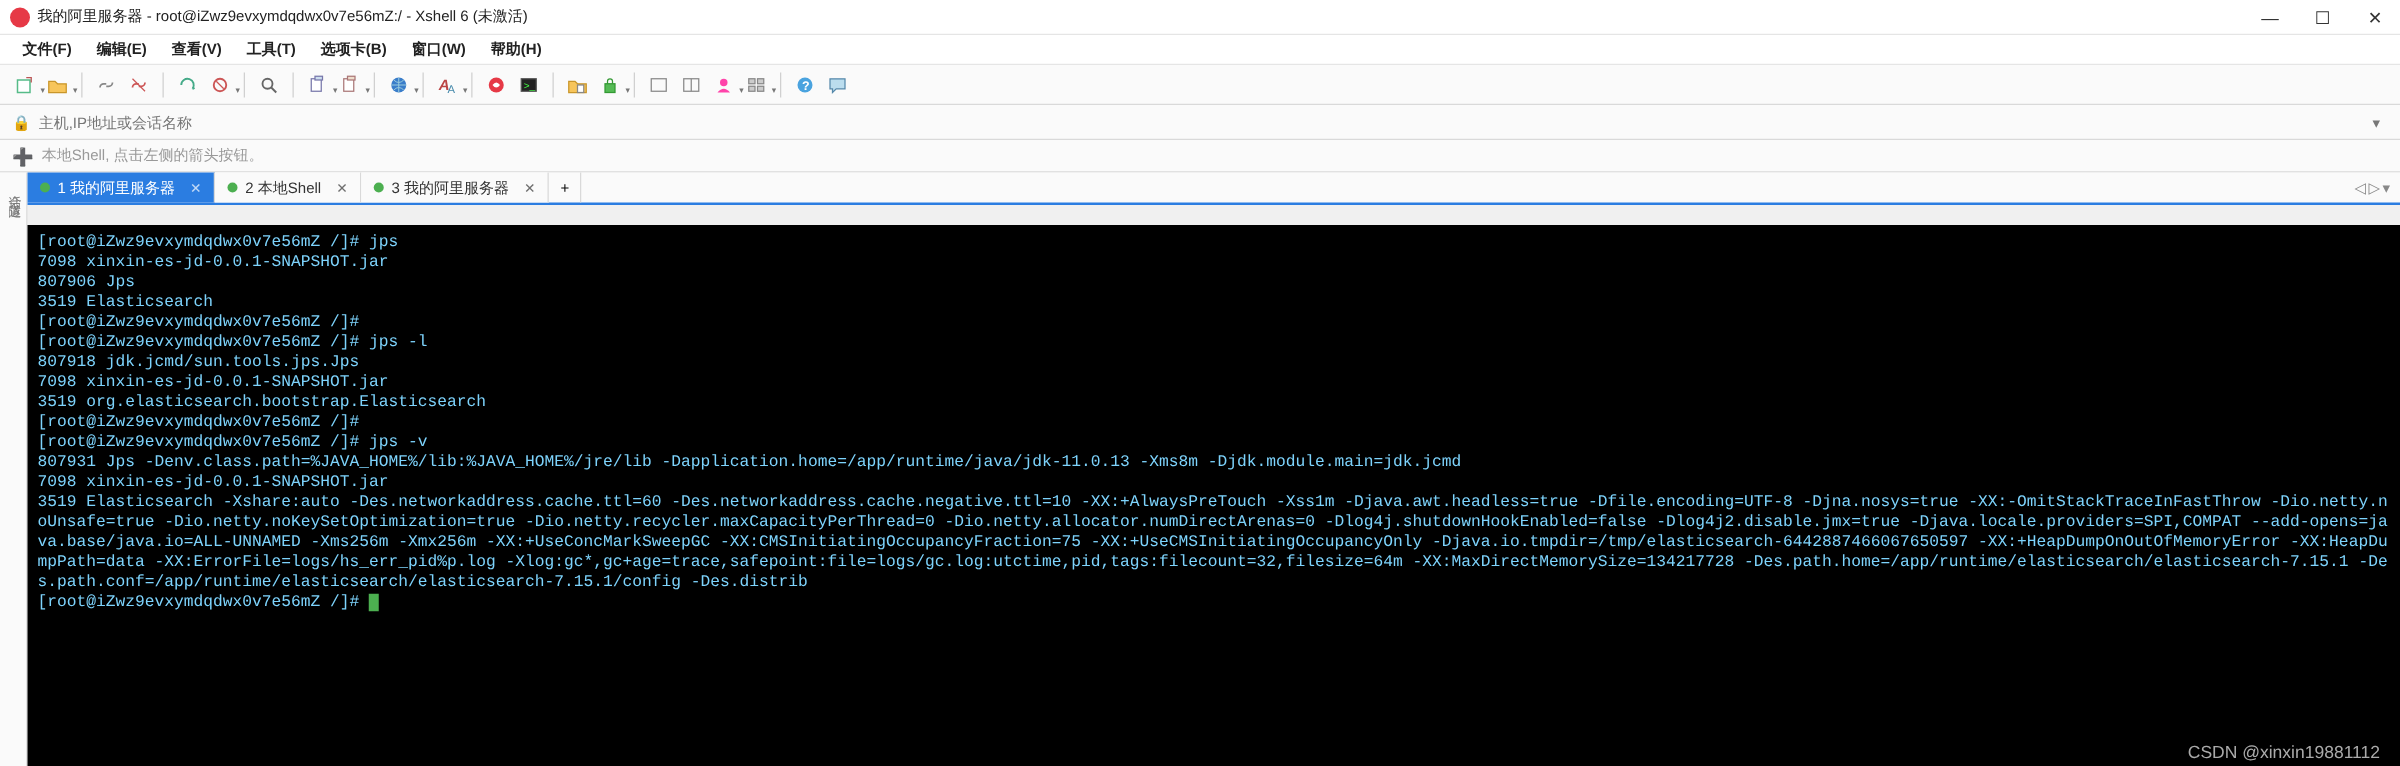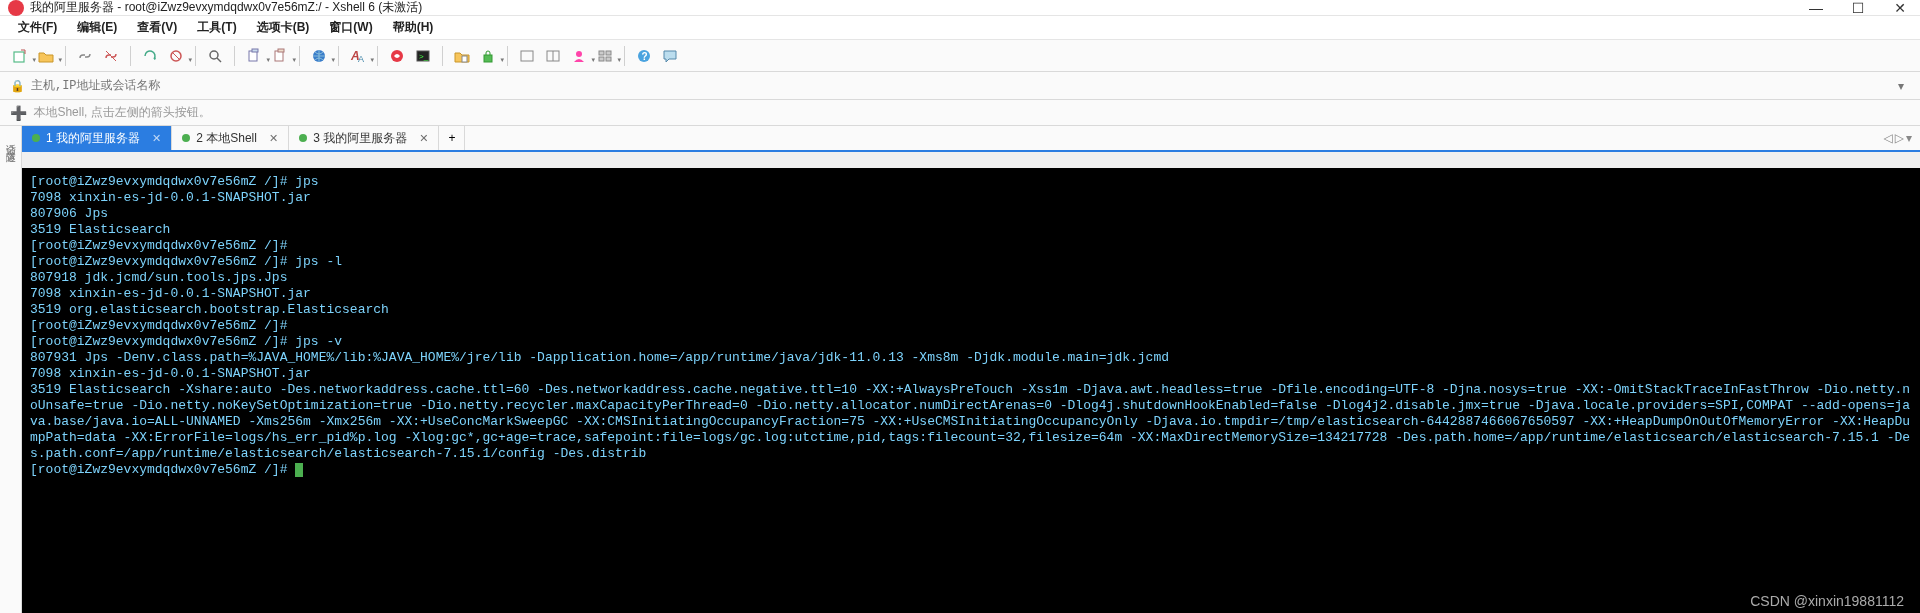--- a/index.html
+++ b/index.html
@@ -1,30 +1,30 @@
 <!DOCTYPE html>
 <html><head>
 <meta charset="utf-8">
 <style>
 * { margin: 0; padding: 0; box-sizing: border-box; }
 body { font-family: "Microsoft YaHei", "Segoe UI", sans-serif; font-size: 12px; background: #f0f0f0; width: 1920px; height: 613px; overflow: hidden; display: flex; flex-direction: column; }
-.titlebar { height: 16px; background: #fff; display: flex; align-items: center; padding: 0 8px; border-bottom: 1px solid #e5e5e5; }
+.titlebar { height: 28px; background: #fff; display: flex; align-items: center; padding: 0 8px; border-bottom: 1px solid #e5e5e5; }
 .titlebar .app-icon { width: 16px; height: 16px; border-radius: 50%; background: #e63946; margin-right: 6px; }
 .titlebar .title-text { flex: 1; color: #222; font-size: 12px; }
 .titlebar .win-controls { display: flex; gap: 18px; }
 .titlebar .win-controls span { width: 24px; text-align: center; color: #333; font-size: 14px; cursor: pointer; }
 .menubar { height: 24px; background: #fff; display: flex; align-items: center; padding: 0 10px; gap: 4px; border-bottom: 1px solid #e5e5e5; font-weight: bold; }
 .menubar .menu-item { padding: 2px 8px; cursor: pointer; color: #222; }
 .toolbar { height: 32px; background: #fafafa; display: flex; align-items: center; padding: 0 10px; gap: 6px; border-bottom: 1px solid #d9d9d9; }
 .toolbar .sep { width: 1px; height: 20px; background: #d0d0d0; margin: 0 3px; }
 .toolbar .tb-btn { width: 20px; height: 20px; display: flex; align-items: center; justify-content: center; cursor: pointer; border-radius: 2px; position: relative; }
 .toolbar .dd { font-size: 7px; color: #777; position: absolute; right: -6px; bottom: 2px; }
 .addressbar { height: 28px; background: #fafafa; display: flex; align-items: center; padding: 0 10px; border-bottom: 1px solid #d9d9d9; }
 .addressbar .lock { color: #e0a030; font-size: 12px; margin-right: 6px; }
-.addressbar input { flex: 1; border: none; background: transparent; outline: none; color: #999; font-size: 12px; font-family: Liberation Mono, monospace; }
+.addressbar input { flex: 1; border: none; background: transparent; outline: none; color: #999; font-size: 12px; font-family: Liberation Sans, sans-serif; }
 .addressbar .dd-arrow { color: #777; cursor: pointer; padding: 0 6px; }
 .hintbar { height: 26px; background: #fafafa; display: flex; align-items: center; padding: 0 10px; border-bottom: 1px solid #d9d9d9; color: #999; }
 .hintbar .plus { color: #268c43; font-weight: bold; margin-right: 6px; font-size: 14px; }
 .content-row { flex: 1; display: flex; min-height: 0; }
 .left-rail { width: 22px; background: #fafafa; border-right: 1px solid #d9d9d9; display: flex; flex-direction: column; align-items: center; padding-top: 6px; color: #777; font-size: 10px; }
 .left-rail .vtab { writing-mode: vertical-rl; margin: 4px 0; cursor: pointer; }
 .main-col { flex: 1; display: flex; flex-direction: column; min-width: 0; }
 .tabstrip { height: 26px; background: #fafafa; border-bottom: 2px solid #2b7de1; display: flex; align-items: stretch; }
 .tabstrip .tab { display: flex; align-items: center; padding: 0 10px; gap: 6px; border-right: 1px solid #d9d9d9; cursor: pointer; font-size: 12px; color: #333; background: #fafafa; }
 .tabstrip .tab.active { background: #2b7de1; color: #fff; }

